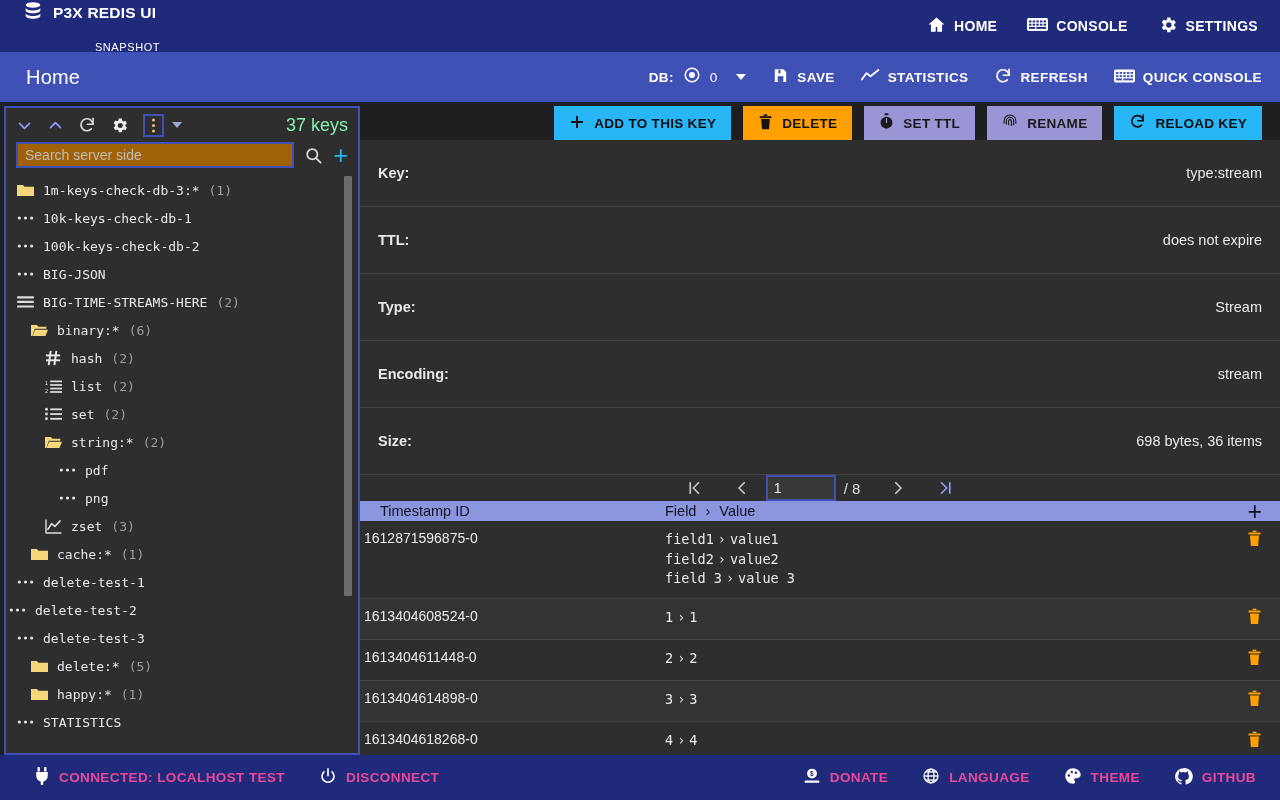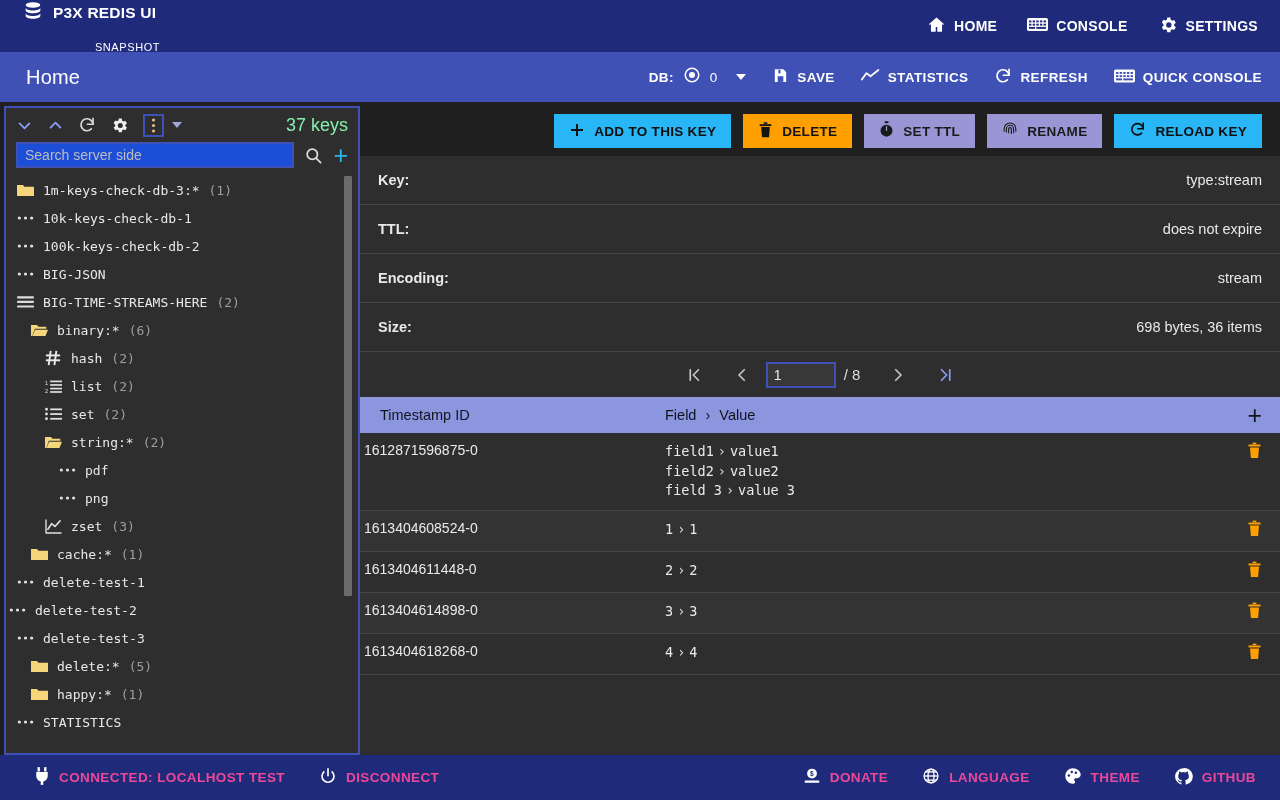--- a/index.html
+++ b/index.html
@@ -47,21 +47,21 @@
     border: 2px solid #3f51b5; display: flex; flex-direction: column;
     min-height: 0; position: relative;
   }
   .side-tools { height: 34px; display: flex; align-items: center; padding: 0 10px; gap: 14px; }
   .side-icon { color: #8c9eff; cursor: pointer; display: flex; align-items: center; }
   .side-icon.gear { color: #ffffff; }
   .kebab-box { border: 2px solid #3f51b5; padding: 1px 6px; display: flex; align-items: center; }
   .keys-count { margin-left: auto; color: #86efac; font-size: 18px; }
   .search-row { display: flex; align-items: center; gap: 10px; padding: 0 10px 8px 10px; }
   .search-input {
-    flex: 1; height: 26px; background: #1d4ed8; border: 2px solid #3f51b5;
+    flex: 1; height: 26px; background: #a16207; border: 2px solid #3f51b5;
     color: #e0e0e0; font-size: 14px; padding: 4px 7px; outline: none;
     font-family: "Liberation Sans", sans-serif;
   }
   .search-input::placeholder { color: #bdbdbd; }
   .icon-btn { color: #d8d8d8; cursor: pointer; display: flex; align-items: center; }
   .icon-plus { color: #29b6f6; font-size: 25px; line-height: 18px; cursor: pointer; }
 
   .tree { flex: 1; overflow: hidden; position: relative; }
   .tree-item {
     display: flex; align-items: center; gap: 9px; height: 28px;
@@ -83,21 +83,21 @@
     height: 34px; display: flex; align-items: center; gap: 9px; padding: 0 15px;
     font-size: 13.5px; font-weight: bold; letter-spacing: .3px; cursor: pointer; border: none;
     font-family: "Liberation Sans", sans-serif;
   }
   .btn-blue { background: #29b6f6; color: #0f0f0f; }
   .btn-orange { background: #ffa000; color: #141414; }
   .btn-purple { background: #9a96d6; color: #1a1a1a; }
 
   .info-table { background: #2e2e2e; }
   .info-row {
-    height: 49px; display: flex; align-items: center; justify-content: space-between;
+    height: 67px; display: flex; align-items: center; justify-content: space-between;
     padding: 0 18px; border-bottom: 1px solid #454545; color: #e9e9e9;
   }
   .info-label { font-size: 14.5px; font-weight: bold; }
   .info-value { font-size: 14.5px; }
 
   .pager { height: 45px; background: #2e2e2e; display: flex; align-items: center; justify-content: center; gap: 0; }
   .pg-btn { color: #c9c9c9; cursor: pointer; display: flex; align-items: center; justify-content: center; width: 48px; }
   .pg-input {
     width: 70px; height: 26px; background: #383838; border: 2px solid #3f51b5;
     color: #eee; text-align: left; padding: 0 6px; font-size: 14px; outline: none;
@@ -580,20 +580,24 @@
         <div id="info-host">
             <div class="info-row">
               <span class="info-label">Key:</span>
               <span class="info-value">type:stream</span>
             </div>
             <div class="info-row">
               <span class="info-label">TTL:</span>
               <span class="info-value">does not expire</span>
             </div>
             <div class="info-row">
+              <span class="info-label">Type:</span>
+              <span class="info-value">Stream</span>
+            </div>
+            <div class="info-row">
               <span class="info-label">Encoding:</span>
               <span class="info-value">stream</span>
             </div>
             <div class="info-row">
               <span class="info-label">Size:</span>
               <span class="info-value">698 bytes, 36 items</span>
             </div>
           </div>
       </div>
 

